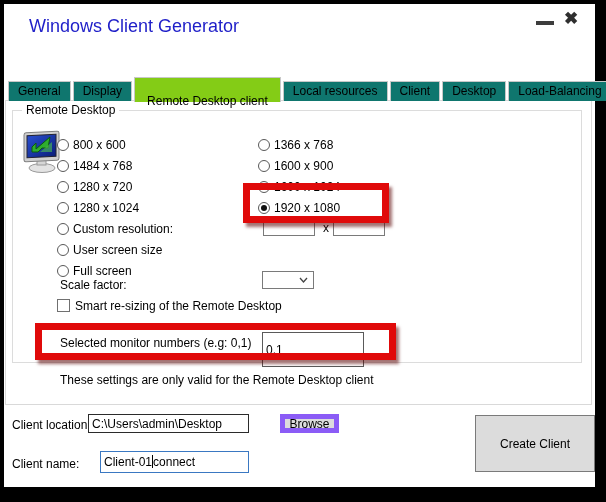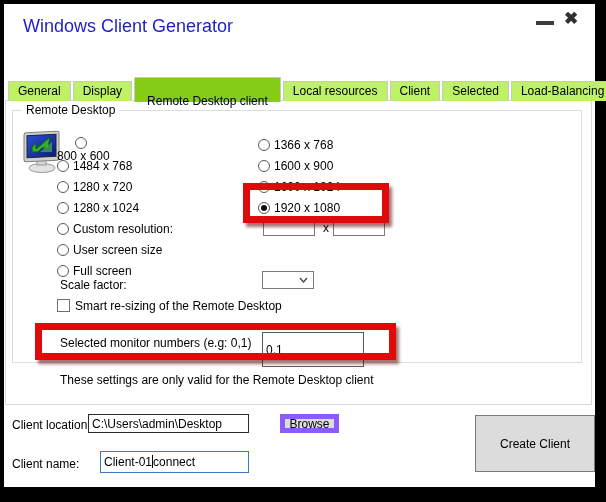--- a/index.html
+++ b/index.html
@@ -1,26 +1,26 @@
 <!DOCTYPE html>
 <html><head>
 <meta charset="utf-8">
 <style>
   * { margin:0; padding:0; box-sizing:border-box; }
   html,body { width:606px; height:502px; }
   body { background:#000; font-family:"Liberation Sans", sans-serif; font-size:12px; color:#000; position:relative; overflow:hidden; }
   .window { position:absolute; left:4px; top:4px; width:591px; height:483px; background:#fff; }
   .abs { position:absolute; }
 
-  .title { left:19px; top:12px; font-size:18px; color:#1e1ec8; white-space:nowrap; }
+  .title { left:25px; top:12px; font-size:18px; color:#1e1ec8; white-space:nowrap; }
   .min-glyph { left:532px; top:17px; width:18px; height:4px; background:#3d3d3d; cursor:pointer; }
   .close-glyph { left:560px; top:4px; font-size:17px; color:#2f2f2f; font-weight:bold; cursor:pointer; }
 
   .tabs { left:4px; top:73px; height:24px; display:flex; align-items:flex-end; position:absolute; z-index:3; }
-  .tab { height:20px; line-height:19px; padding:0 9px; border:1px solid #c8c8c8; border-bottom:none; background:#bef264; margin-right:2px; white-space:nowrap; cursor:pointer; }
+  .tab { height:20px; line-height:19px; padding:0 9px; border:1px solid #c8c8c8; border-bottom:none; background:#0f766e; margin-right:2px; white-space:nowrap; cursor:pointer; }
   .tab.active { height:24px; line-height:23px; padding:12px 12px; background:#84cc16; margin-bottom:-1px; }
 
   .tabpage { left:1px; top:96px; width:587px; height:305px; border:1px solid #d9d9d9; background:#fff; }
 
   .groupbox { left:8px; top:106px; width:570px; height:253px; border:1px solid #dcdcdc; }
   .grouplabel { left:18px; top:99px; background:#fff; padding:0 4px; white-space:nowrap; }
 
   .row { position:absolute; height:15px; display:flex; align-items:center; white-space:nowrap; }
   .radio { width:12px; height:12px; border:1px solid #595959; border-radius:50%; background:#fff; margin-right:4px; flex:0 0 auto; position:relative; cursor:pointer; }
   .radio.checked::after { content:""; position:absolute; left:2px; top:2px; width:6px; height:6px; border-radius:50%; background:#111; }
@@ -47,21 +47,21 @@
   <div class="abs title">Windows Client Generator</div>
   <div class="abs min-glyph"></div>
   <div class="abs close-glyph">✖</div>
 
   <div class="tabs">
     <div class="tab">General</div>
     <div class="tab">Display</div>
     <div class="tab active">Remote Desktop client</div>
     <div class="tab">Local resources</div>
     <div class="tab">Client</div>
-    <div class="tab">Selected</div>
+    <div class="tab">Desktop</div>
     <div class="tab">Load-Balancing</div>
   </div>
 
   <div class="abs tabpage"></div>
 
   <div class="abs groupbox"></div>
   <div class="abs grouplabel">Remote Desktop</div>
 
   <div class="abs" style="left:18px;top:122px;width:42px;height:48px;">
     <svg width="42" height="48" viewBox="0 0 42 48">
@@ -73,21 +73,21 @@
       </defs>
       <ellipse cx="20" cy="42" rx="13" ry="4.5" fill="#e3e3e3" stroke="#9a9a9a"></ellipse>
       <rect x="15" y="31" width="9" height="8" fill="#d6d6d6" stroke="#9a9a9a"></rect>
       <rect x="2" y="3" width="35" height="29" rx="2" fill="#cfcfcf" stroke="#808080" transform="skewY(-3) translate(0,4)"></rect>
       <rect x="5" y="6" width="29" height="22" fill="url(#scr)" stroke="#223" transform="skewY(-3) translate(0,4)"></rect>
       <path d="M28 12 L14 24 L14 18 L10 22 L10 27 L16 27 L20 23 L26 23 Z" fill="#2fae2f" stroke="#0c5b0c" stroke-width="1" transform="translate(0,-1)"></path>
       <path d="M30 16 L18 26 L30 26 Z" fill="#4cc24c" opacity="0.6"></path>
     </svg>
   </div>
 
-  <div class="row radio-row" style="left:53px;top:133px;flex-direction:column;">
+  <div class="row radio-row" style="left:53px;top:133px;">
     <span class="radio"></span>
     <span>800 x 600</span>
   </div>
   <div class="row radio-row" style="left:53px;top:154px;">
     <span class="radio"></span>
     <span>1484 x 768</span>
   </div>
   <div class="row radio-row" style="left:53px;top:175px;">
     <span class="radio"></span>
     <span>1280 x 720</span>

